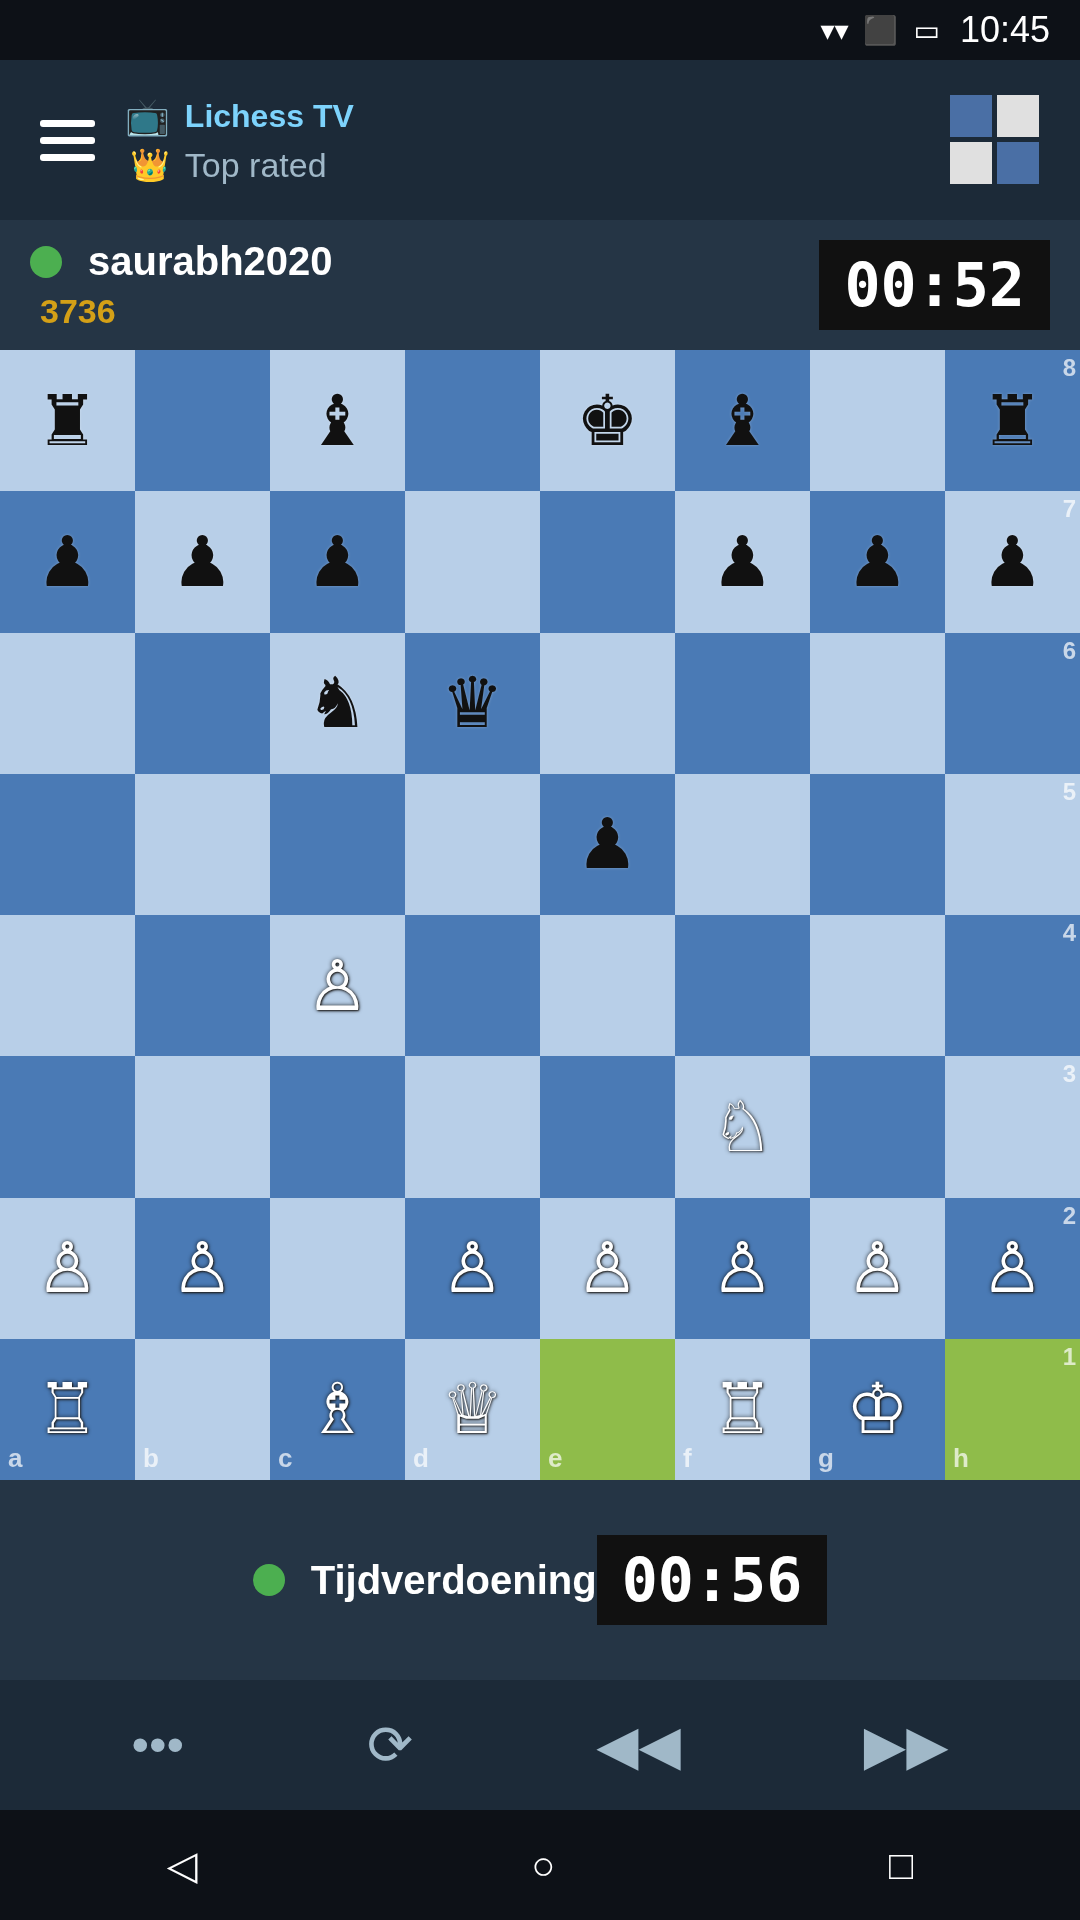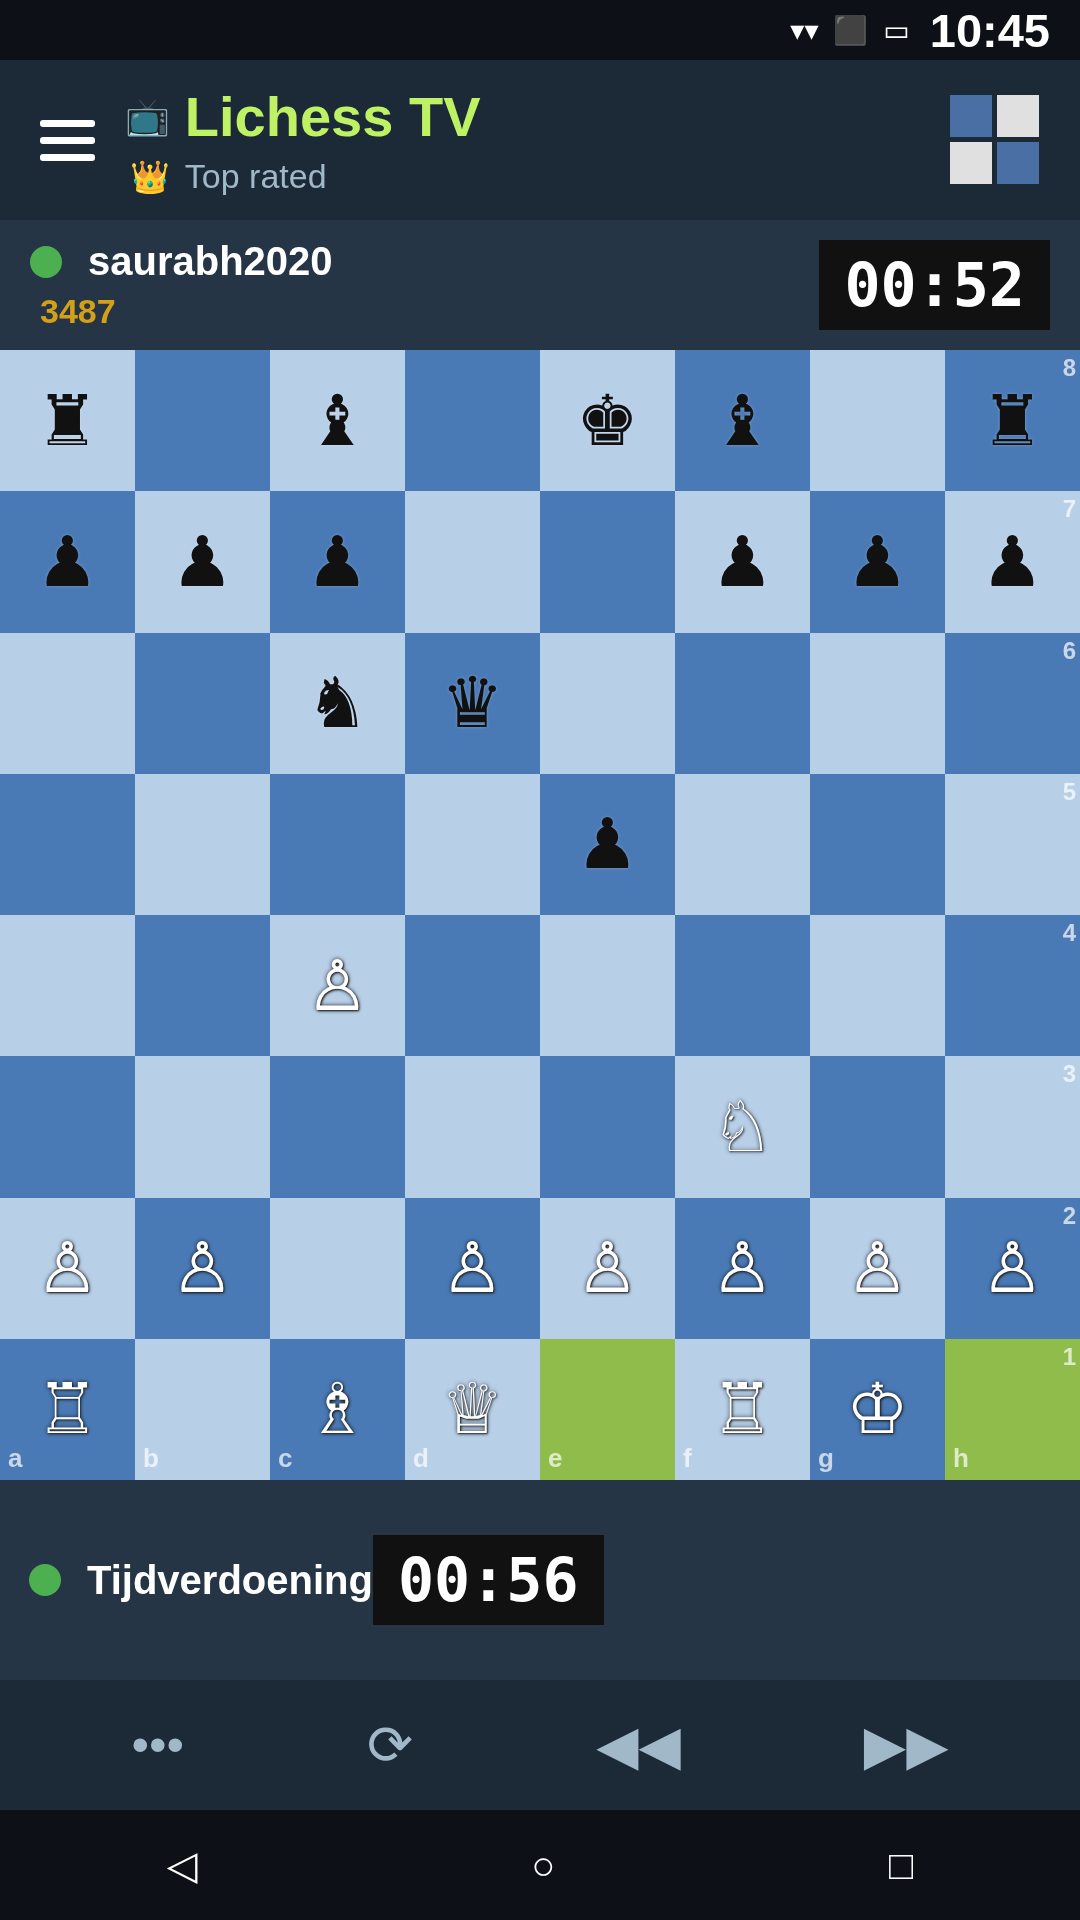--- a/index.html
+++ b/index.html
@@ -19,22 +19,22 @@
       background: #0d1117;
       height: 60px;
       display: flex;
       align-items: center;
       justify-content: flex-end;
       padding: 0 30px;
       gap: 20px;
     }
     .status-bar-time {
       color: white;
-      font-size: 47px;
-      font-weight: bold;
+      font-size: 36px;
+      font-weight: normal;
     }
     .status-icons {
       display: flex;
       align-items: center;
       gap: 15px;
     }
 
     
     .app-header {
       background: #1c2a38;
@@ -69,22 +69,22 @@
     .header-title-row {
       display: flex;
       align-items: center;
       gap: 15px;
     }
     .tv-icon {
       color: white;
       font-size: 36px;
     }
     .header-title {
-      color: #bef264;
-      font-size: 56px;
+      color: #7dd3fc;
+      font-size: 32px;
       font-weight: bold;
     }
     .header-subtitle-row {
       display: flex;
       align-items: center;
       gap: 15px;
       padding-left: 5px;
     }
     .crown-icon {
       color: #f0c040;
@@ -203,21 +203,21 @@
     .bottom-player-area {
       background: #253545;
       height: 200px;
       display: flex;
       flex-direction: column;
       justify-content: center;
     }
     .bottom-player-row {
       display: flex;
       align-items: center;
-      justify-content: flex-start;
+      justify-content: center;
       padding: 0 29px;
       height: 100%;
     }
 
     
     .control-bar {
       background: #1c2a38;
       height: 130px;
       display: flex;
       align-items: center;
@@ -284,21 +284,21 @@
     <div class="chess-icon-cell dark"></div>
   </div>
 </div>
 
 <div class="player-area">
   <div class="player-info">
     <div class="player-name-row">
       <div class="player-dot" style="background:#4caf50;"></div>
       <span class="player-name">saurabh2020</span>
     </div>
-    <span class="player-rating">3487</span>
+    <span class="player-rating">3736</span>
   </div>
   <div class="player-timer">00:52</div>
 </div>
 
 <div class="board-container">
   <div class="chess-board" id="chess-board" style="position: relative;">
 
   <div class="chess-cell light" style="position: relative;">
         <span class="chess-piece black">♜</span>
       </div>

